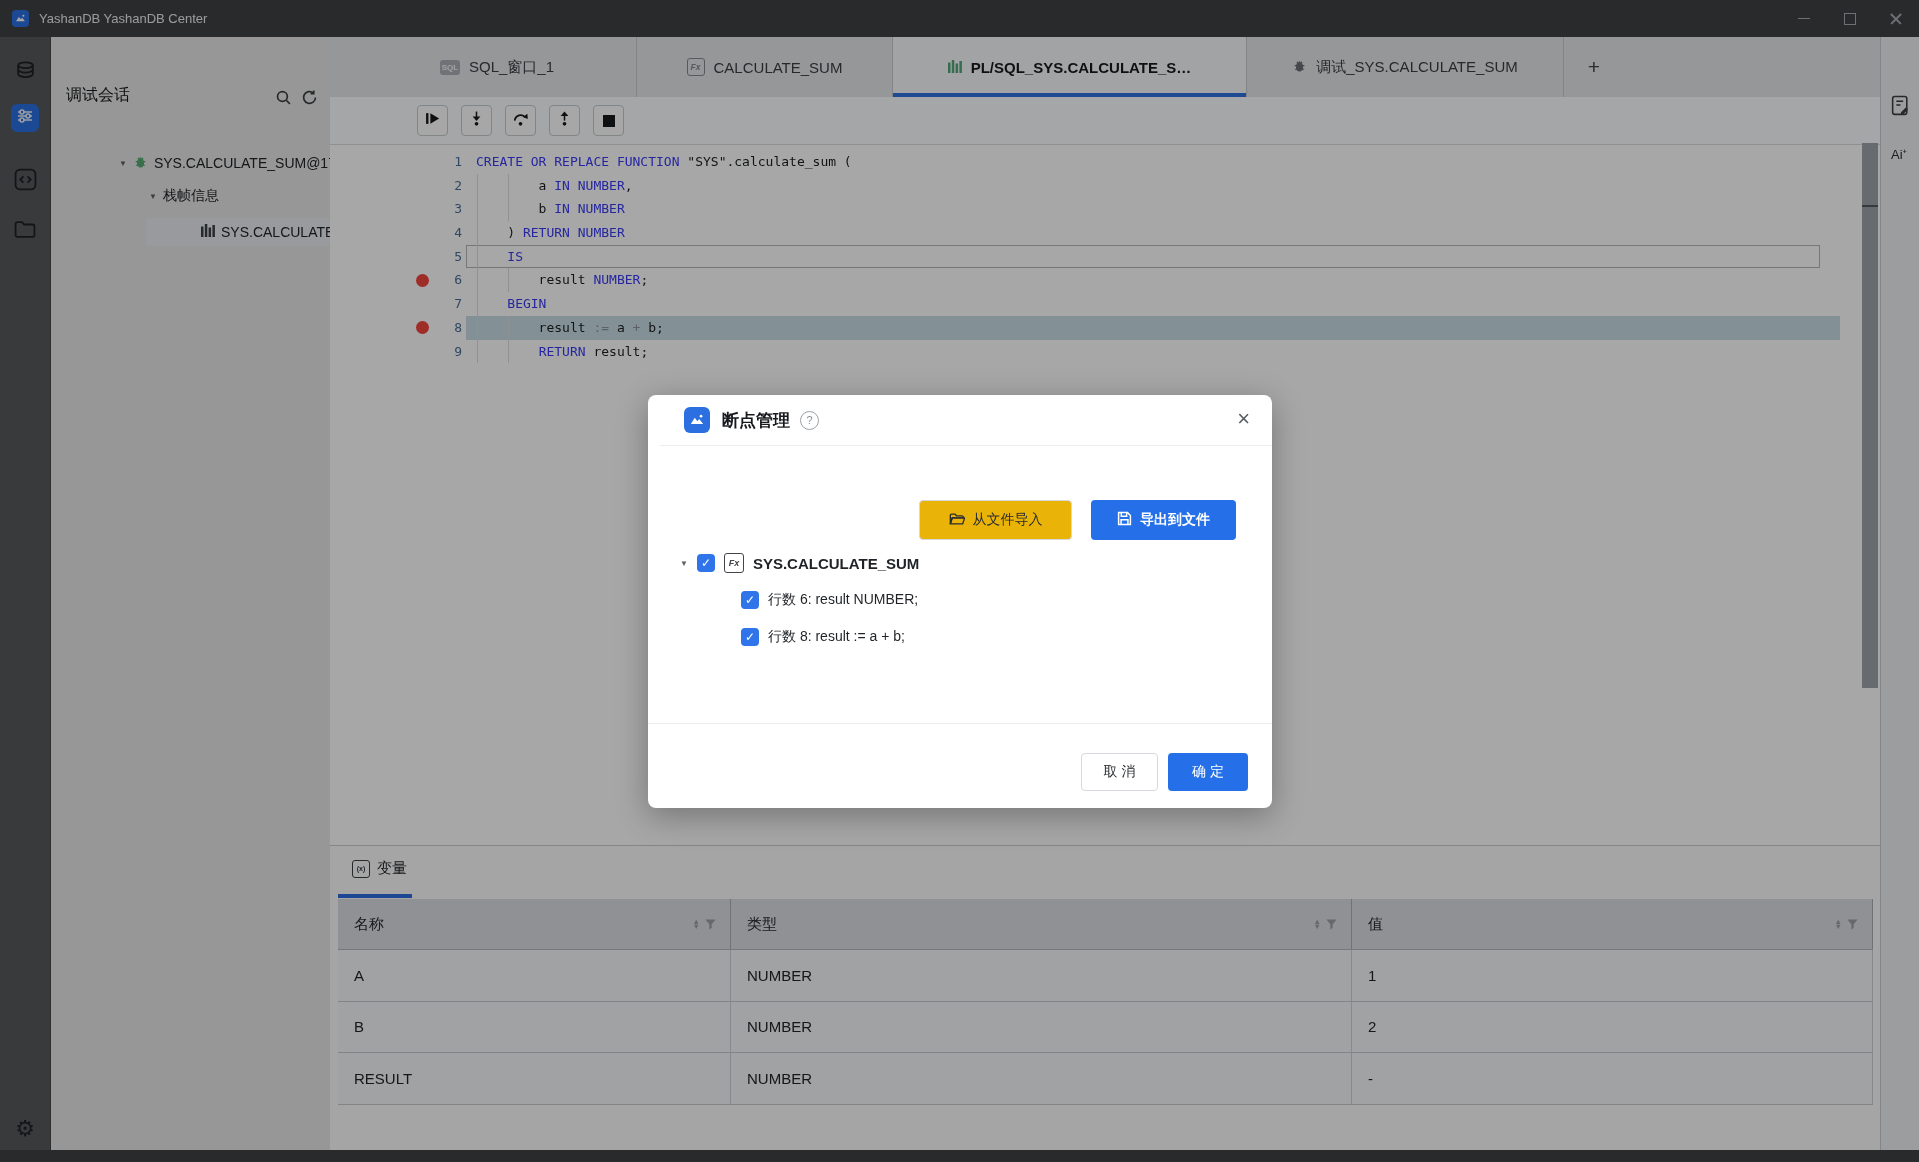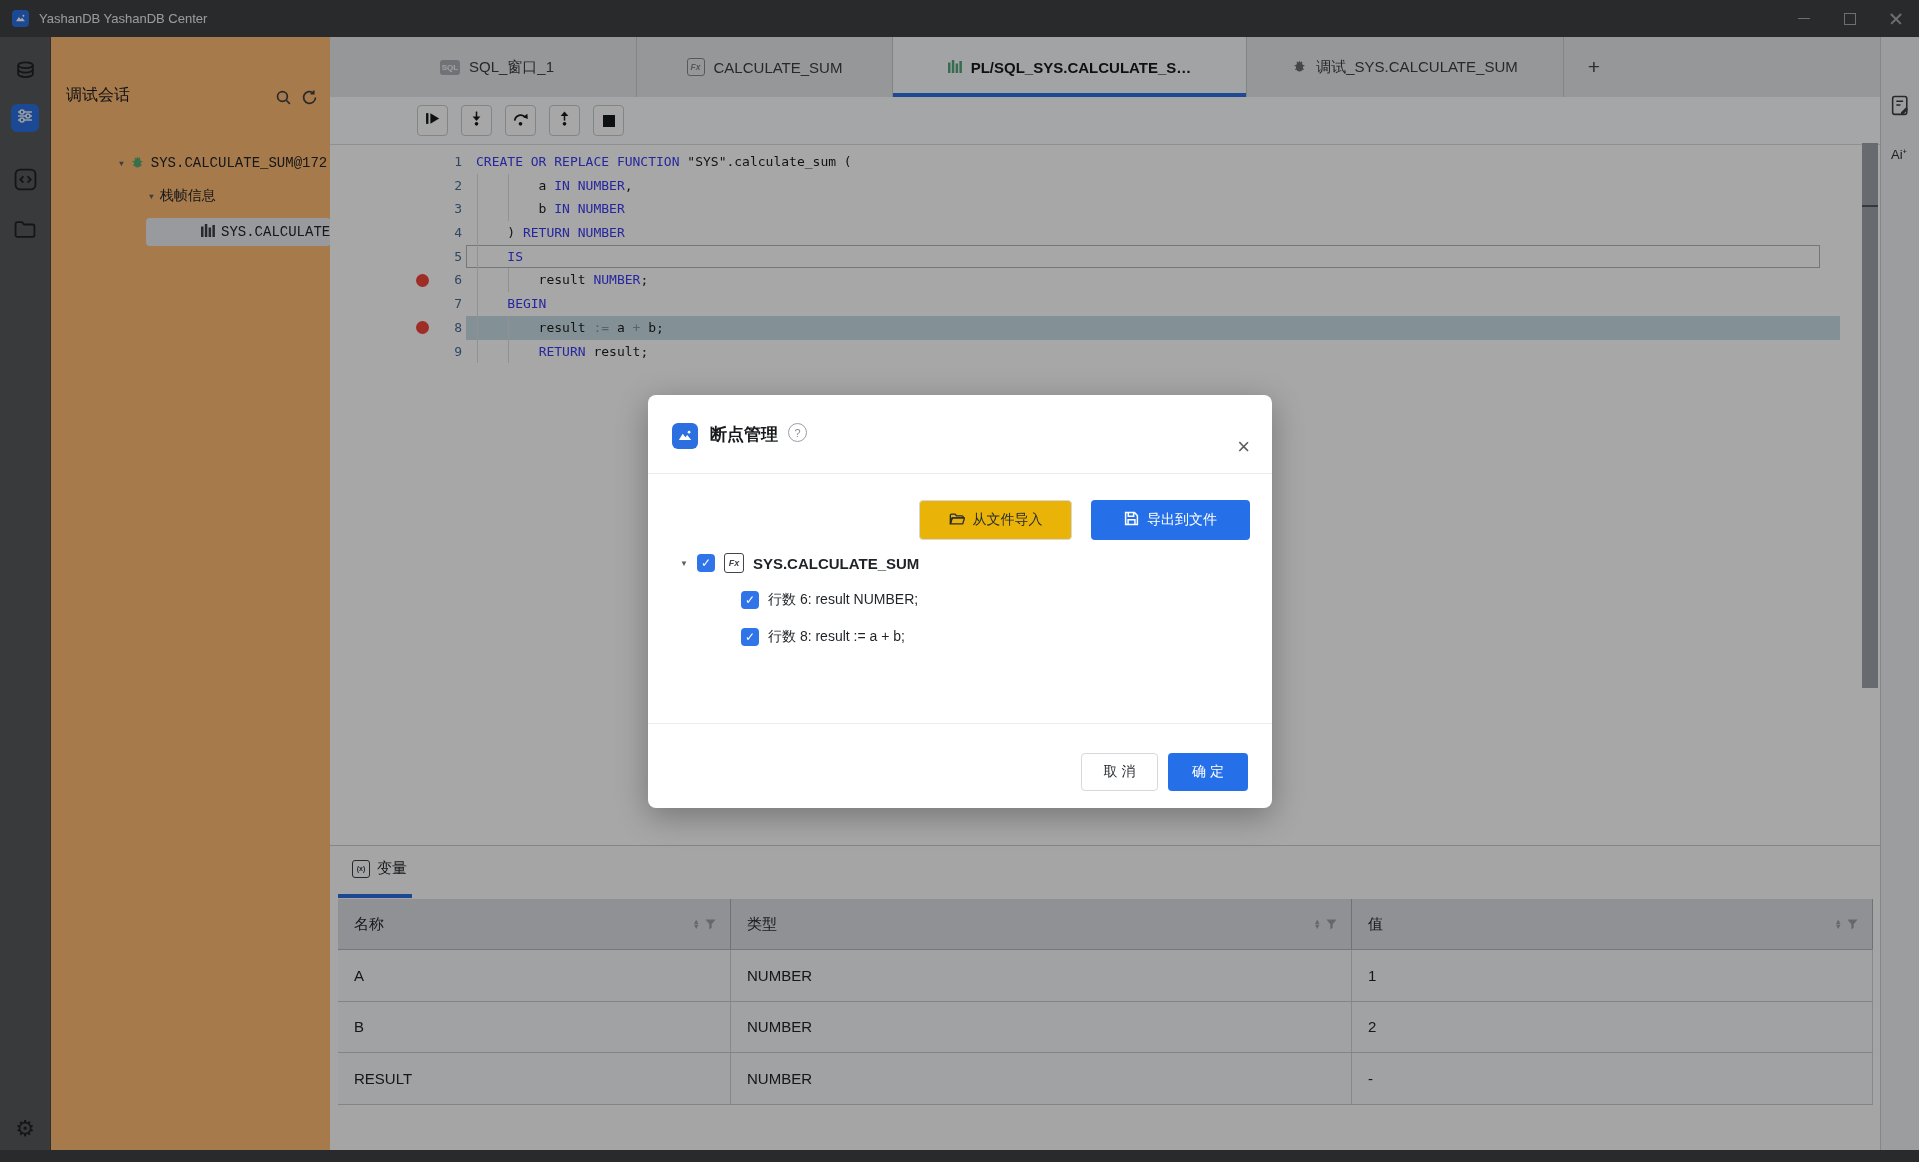--- a/index.html
+++ b/index.html
@@ -19,22 +19,22 @@
   .close-glyph{position:relative;width:12px;height:12px;}
   .close-glyph:before,.close-glyph:after{content:"";position:absolute;left:-1px;top:5px;width:14px;height:1.6px;background:#a6abaf;}
   .close-glyph:before{transform:rotate(45deg);} .close-glyph:after{transform:rotate(-45deg);}
   
   #rail{position:absolute;left:0;top:37px;width:50px;height:1113px;background:#55585c;
         border-right:1px solid rgba(0,0,0,.18);}
   .rail-item{position:absolute;left:11px;width:28px;height:28px;display:flex;align-items:center;justify-content:center;border-radius:6px;}
   .rail-item.active{background:#2b6fe0;}
   .gear{font-size:22px;color:#1d2023;line-height:1;}
   
-  #debug-panel{position:absolute;left:51px;top:37px;width:279px;height:1113px;background:#fdba74;
-               border-right:1px solid #cfd3d6;font-family:Liberation Mono, monospace;}
+  #debug-panel{position:absolute;left:51px;top:37px;width:279px;height:1113px;background:#e5e5e5;
+               border-right:1px solid #cfd3d6;}
   #debug-title{position:absolute;left:15px;top:48px;font-size:16px;color:#17191c;font-weight:500;}
   #panel-icons{position:absolute;right:12px;top:52px;display:flex;gap:9px;}
   .tree-row{position:absolute;display:flex;align-items:center;gap:6px;font-size:14px;color:#222427;white-space:nowrap;}
   .caret{font-size:8px;color:#5c6064;}
   .sel-pill{position:absolute;left:95px;top:181px;width:185px;height:28px;background:#e7eaee;border-radius:4px;}
   
   #tabbar{position:absolute;left:330px;top:37px;width:1550px;height:60px;background:#e3e6e9;display:flex;padding-left:28px;}
   .tab{position:relative;height:60px;display:flex;align-items:center;justify-content:center;gap:9px;
        font-size:15px;color:#3a3d40;border-right:1px solid #c5c9cc;box-sizing:border-box;}
   .tab.active{background:#f6f8f9;color:#17191c;font-weight:bold;}
@@ -80,30 +80,30 @@
   .sorts{display:flex;flex-direction:column;line-height:5.5px;font-size:7.5px;color:#9aa0a5;}
   .vrow{display:flex;height:50.5px;background:#f4f6f8;border-bottom:1px solid #c6cacd;}
   .vcell{display:flex;align-items:center;font-size:15px;color:#202326;border-right:1px solid #ced2d5;
          box-sizing:border-box;padding-left:16px;}
   
   #statusbar{position:absolute;left:0;top:1150px;width:1919px;height:12px;background:#3e4043;}
   
   #mask{position:absolute;left:0;top:0;width:1919px;height:1162px;background:rgba(0,0,0,.34);z-index:50;}
   #dialog{position:absolute;left:648px;top:395px;width:624px;height:413px;background:#fff;border-radius:8px;
           box-shadow:0 8px 32px rgba(0,0,0,.3);z-index:60;}
-  #dlg-header{position:absolute;left:0;top:0;right:0;height:50px;border-bottom:1px solid #ededef;display:flex;align-items:flex-start;margin-top:28px;}
+  #dlg-header{position:absolute;left:12px;top:0;right:0;height:50px;border-bottom:1px solid #ededef;display:flex;align-items:center;}
   #dlg-logo{width:26px;height:26px;border-radius:6px;background:#2b6fe0;margin-left:24px;display:flex;align-items:center;justify-content:center;}
   #dlg-title{font-size:17px;font-weight:600;color:#17191c;margin-left:12px;}
   #dlg-help{width:17px;height:17px;border:1px solid #9aa0a5;border-radius:50%;color:#8a8f94;font-size:11px;
             display:flex;align-items:center;justify-content:center;margin-left:10px;}
   #dlg-close{position:absolute;right:22px;top:13px;font-size:22px;color:#595d61;line-height:1;}
   .dlg-btn{position:absolute;top:105px;height:40px;border-radius:4px;display:flex;align-items:center;justify-content:center;
            gap:8px;font-size:14px;box-sizing:border-box;}
   #btn-import{left:271px;width:153px;border:1px solid #d5d9dd;background:#eab308;color:#2a2d30;}
-  #btn-export{left:443px;width:159px;background:#2570e8;color:#fff;}
+  #btn-export{left:443px;width:145px;background:#2570e8;color:#fff;font-weight:bold;}
   .bp-row{position:absolute;display:flex;align-items:center;gap:9px;font-size:14px;color:#1f2226;}
   .chk{width:18px;height:18px;border-radius:4px;background:#2f74e8;color:#fff;font-size:12px;
        display:flex;align-items:center;justify-content:center;}
   .fxbox-dark{width:18px;height:18px;border:1.7px solid #42464a;border-radius:3px;color:#42464a;
               font-size:9px;font-style:italic;font-weight:bold;display:flex;align-items:center;justify-content:center;}
   #dlg-footer{position:absolute;left:0;right:0;top:328px;border-top:1px solid #ededef;height:85px;}
   .ft-btn{position:absolute;top:29px;height:38px;border-radius:4px;display:flex;align-items:center;justify-content:center;font-size:14px;box-sizing:border-box;}
   #btn-cancel{left:433px;width:77px;border:1px solid #d5d9dd;background:#fff;color:#2a2d30;}
   #btn-ok{left:520px;width:80px;background:#2570e8;color:#fff;}
 </style>

